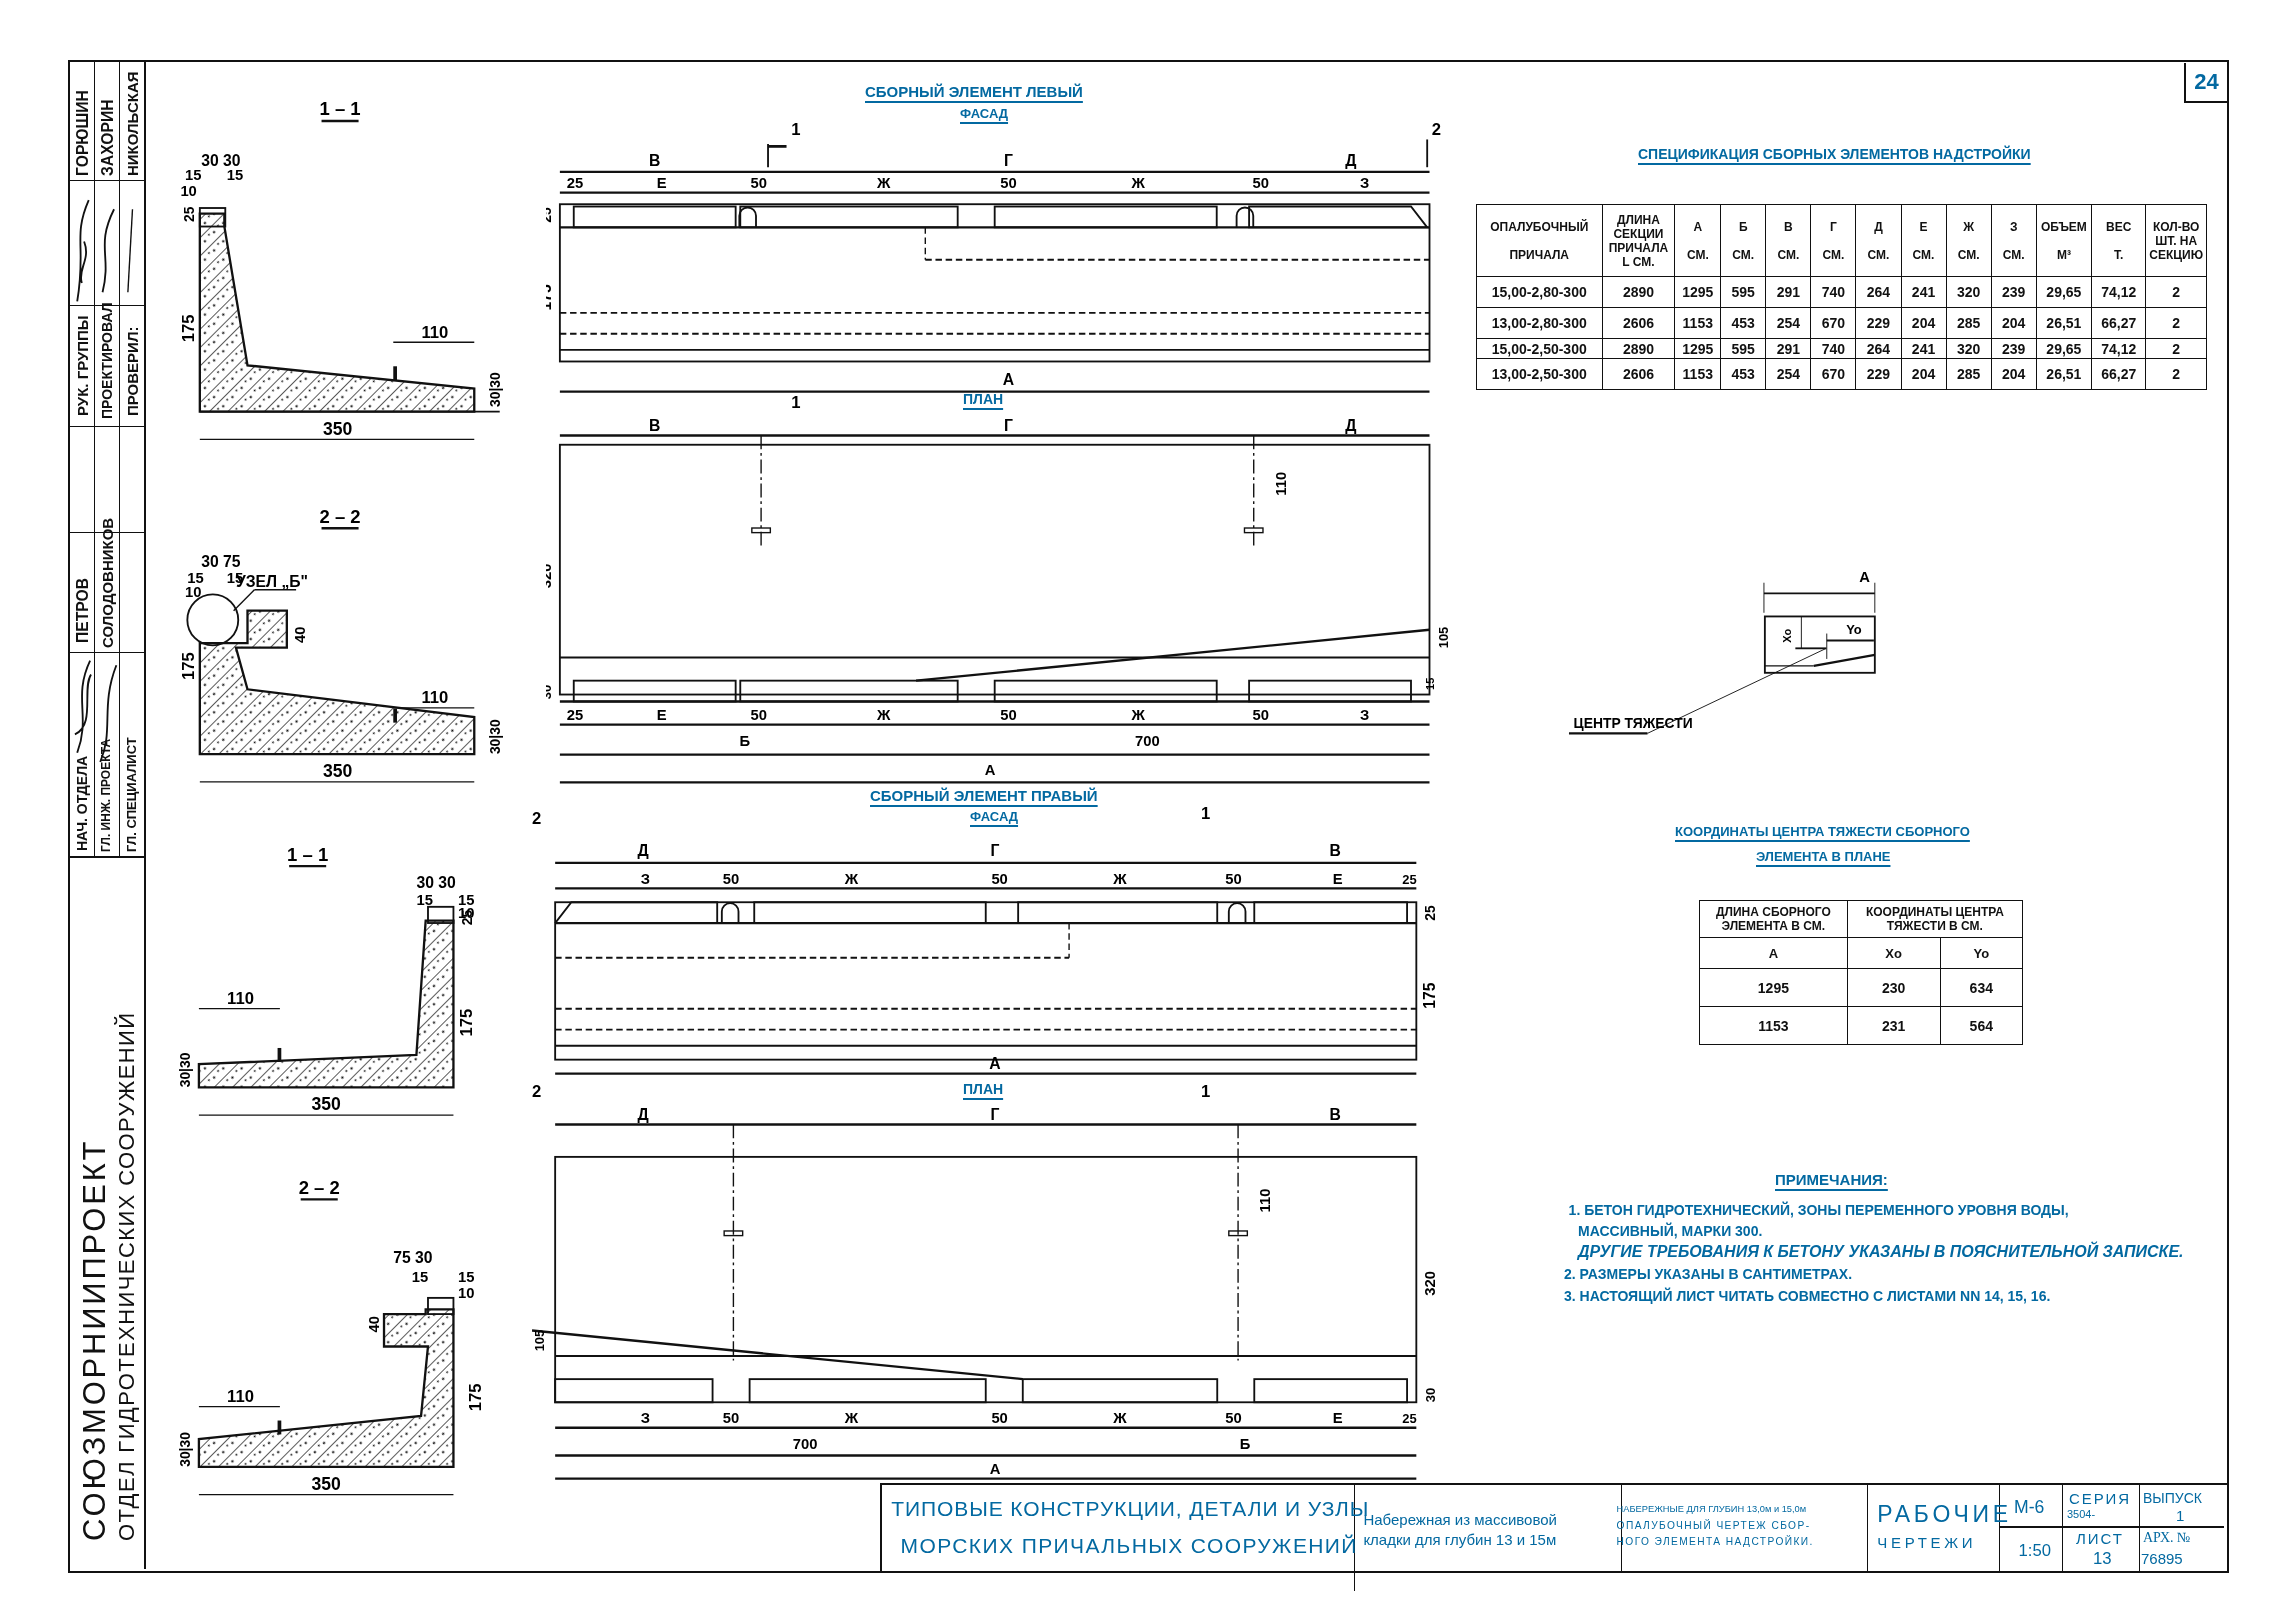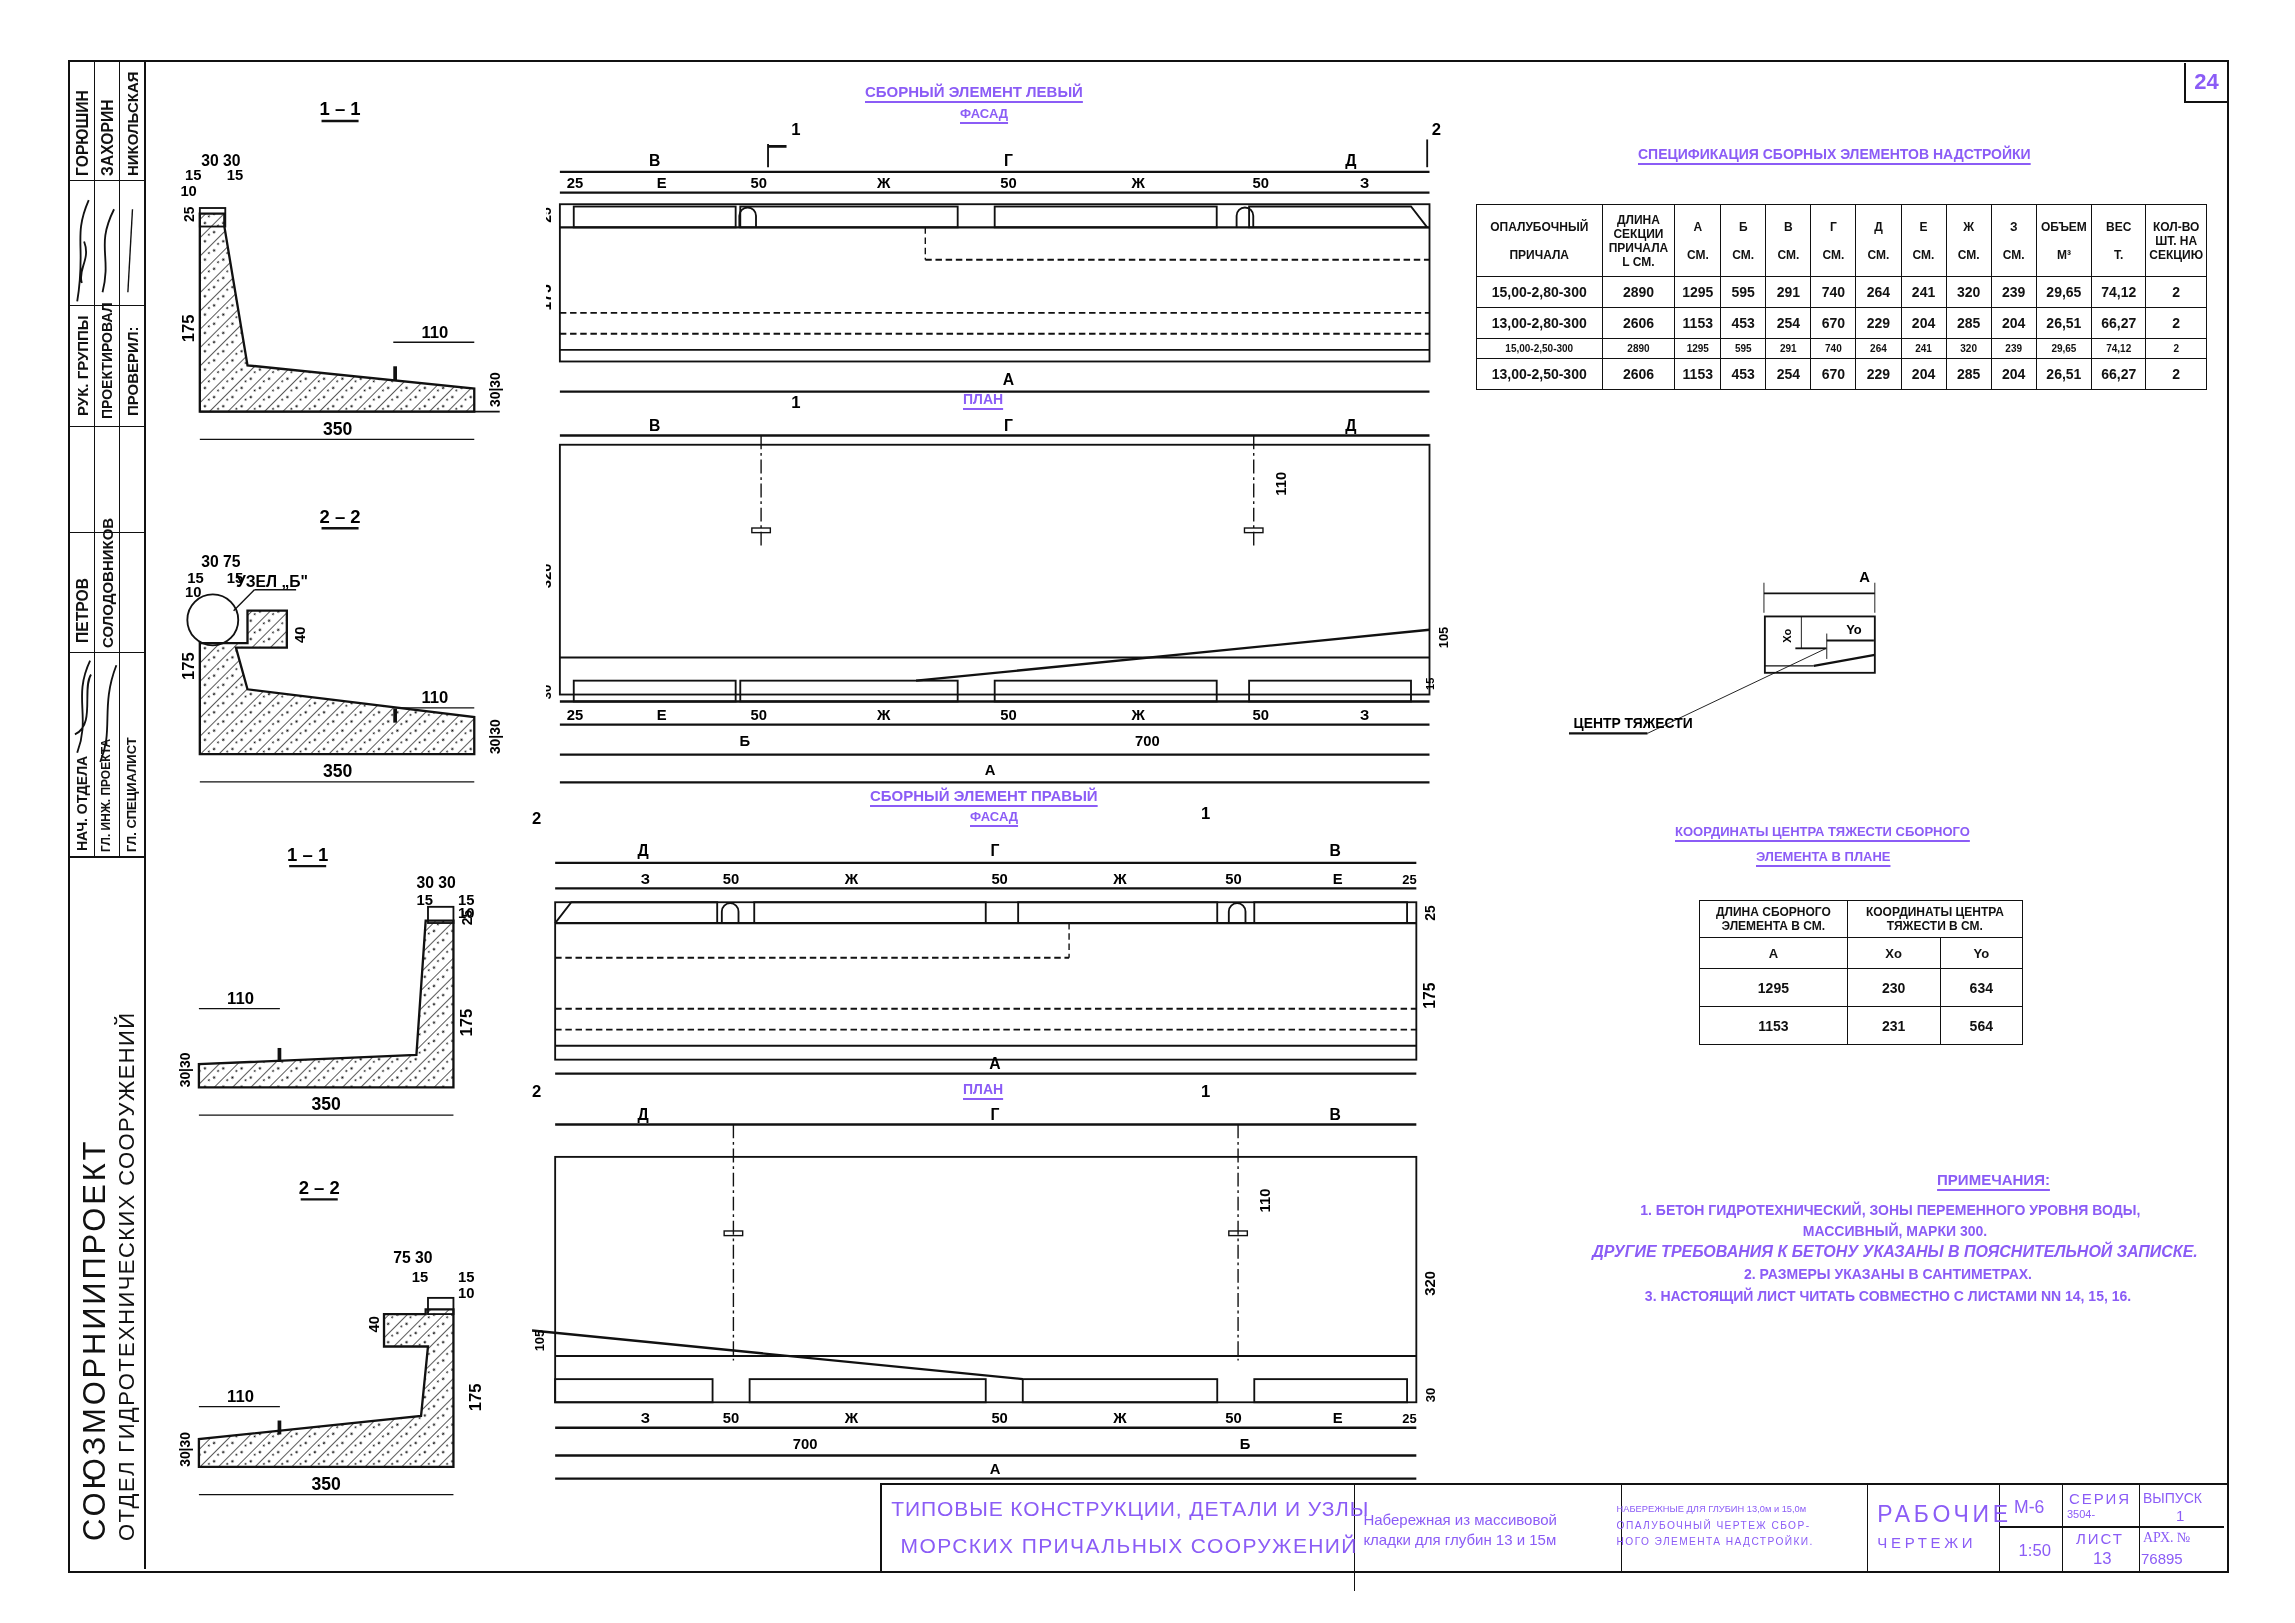--- a/index.html
+++ b/index.html
@@ -1,19 +1,19 @@
 <!DOCTYPE html>
 <html style="font-size:7.4px"><head>
 <meta charset="utf-8">
 <style>
   html,body{margin:0;padding:0;background:#fff;}
   body{width:2295px;height:1624px;position:relative;overflow:hidden;font-family:"Liberation Sans",sans-serif;color:#111;}
   .abs{position:absolute;}
   .frame{position:absolute;left:68px;top:60px;width:2157px;height:1509px;border:2.8px solid #111;}
-  .t{font-family:"Liberation Sans",sans-serif;font-weight:bold;color:#8b5cf6;white-space:nowrap;text-align:center;}
+  .t{font-family:"Liberation Sans",sans-serif;font-weight:bold;color:#0369a1;white-space:nowrap;}
   .ul{text-decoration:underline;text-decoration-thickness:2.3px;text-underline-offset:3.7px;}
   table.grid{border-collapse:collapse;font-family:"Liberation Sans",sans-serif;font-weight:bold;color:#111;}
   table.grid td{border:1.9px solid #111;text-align:center;vertical-align:middle;padding:0 1.9px;}
   .stamp-left{position:absolute;left:68px;top:60px;width:76px;height:1509px;border-right:2.8px solid #111;}
   .vtext{position:absolute;transform-origin:left top;transform:rotate(-90deg);white-space:nowrap;font-weight:bold;}
   svg text{font-family:"Liberation Sans",sans-serif;font-weight:bold;}
 </style>
 </head>
 <body>
 
@@ -350,21 +350,21 @@
         <td>254</td>
         <td>670</td>
         <td>229</td>
         <td>204</td>
         <td>285</td>
         <td>204</td>
         <td>26,51</td>
         <td>66,27</td>
         <td>2</td>
   </tr>
-  <tr style="height:20px;font-size:10px;">
+  <tr style="height:20px;font-size:14px;">
     <td>15,00-2,50-300</td>
         <td>2890</td>
         <td>1295</td>
         <td>595</td>
         <td>291</td>
         <td>740</td>
         <td>264</td>
         <td>241</td>
         <td>320</td>
         <td>239</td>

